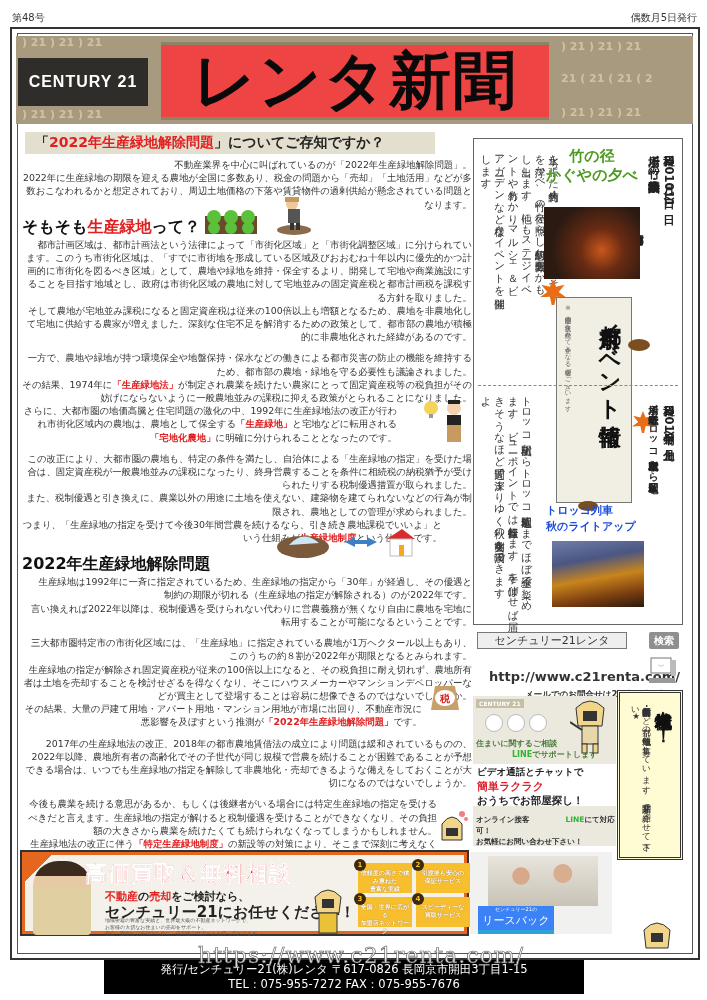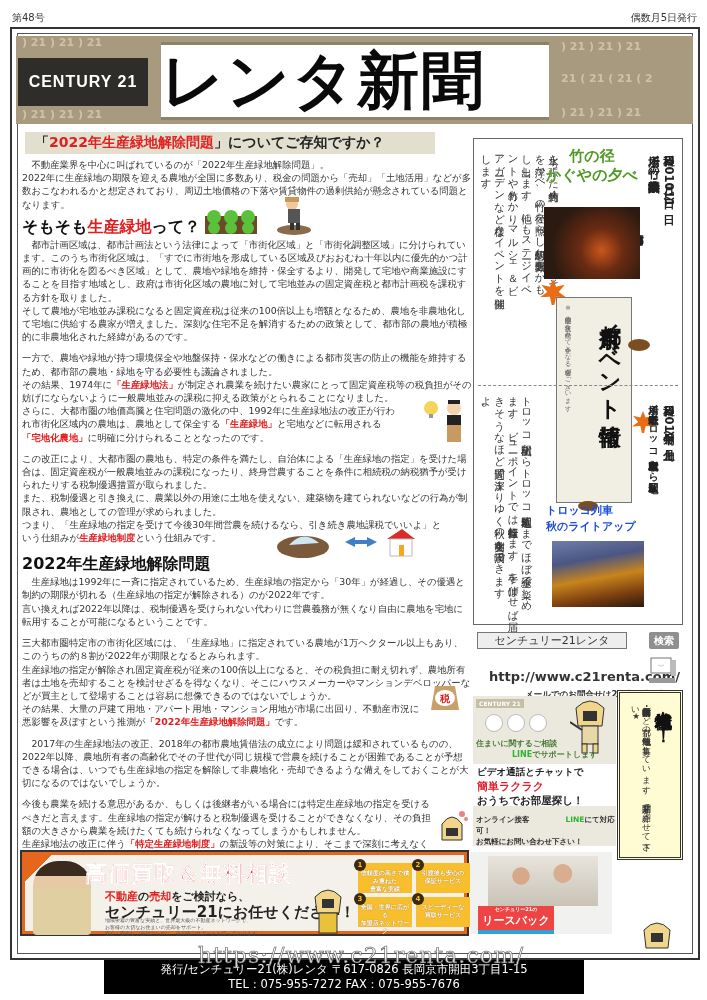--- a/index.html
+++ b/index.html
@@ -10,29 +10,29 @@
   .topline .issue { position: absolute; left: 2px; top: 3px; }
   .topline .freq { position: absolute; right: 0; top: 3px; }
 
   .frame { position: absolute; left: 10px; top: 27px; width: 690px; height: 933px; border: 2px solid #333; }
   .frame-inner { position: absolute; left: 5px; top: 4px; right: 5px; bottom: 4px; border: 1px solid #555; }
 
   .masthead { position: absolute; left: 16px; top: 36px; width: 677px; height: 88px; background: #a89a7e; overflow: hidden; }
   .masthead .pattern { position: absolute; inset: 0; }
   .masthead .pattern span { position: absolute; color: #d9cdb0; font-size: 11px; font-weight: bold; opacity: .8; }
   .c21-logo { position: absolute; left: 2px; top: 22px; width: 130px; height: 48px; background: #2f2d2a; color: #fff; font-family: "Liberation Sans", sans-serif; font-weight: bold; font-size: 16px; letter-spacing: 1px; display: flex; align-items: center; justify-content: center; }
-  .title-box { position: absolute; left: 145px; top: 6px; width: 388px; height: 78px; background: #ffffff; border-top: 3px solid #8c8466; border-bottom: 3px solid #8c8466; display: flex; align-items: center; justify-content: flex-start; }
+  .title-box { position: absolute; left: 145px; top: 6px; width: 388px; height: 78px; background: #ef4444; border-top: 3px solid #8c8466; border-bottom: 3px solid #8c8466; display: flex; align-items: center; justify-content: center; }
   .title-box .title { font-size: 62px; font-weight: bold; letter-spacing: 2px; color: #0a0a0a; line-height: 1; }
 
   
   .article { position: absolute; left: 22px; top: 132px; width: 450px; }
   .headline-bar { background: #e3dfcf; height: 22px; width: 410px; margin-left: 3px; display: flex; align-items: center; padding-left: 10px; font-weight: bold; font-size: 14px; }
   .red { color: #e02020; }
   .redb { color: #e02020; font-weight: bold; }
-  .p { font-size: 9.4px; line-height: 13.2px; color: #333; }
+  .p { font-size: 9.4px; line-height: 13.2px; color: #333; text-align: right; }
   .indent { text-indent: 1em; }
   .gap { height: 8px; }
   .h2 { font-size: 16px; font-weight: bold; margin-top: 6px; color: #111; }
 
   .ill { position: absolute; }
 
   
   .event-box { position: absolute; left: 473px; top: 138px; width: 210px; height: 487px; border: 1px solid #666; background: #fff; }
   .vt { writing-mode: vertical-rl; }
   .ev1-date { position: absolute; right: 6px; top: 8px; font-size: 11.5px; font-weight: bold; line-height: 15px; height: 240px; }
@@ -81,21 +81,21 @@
   .ad .man { position: absolute; left: 8px; top: 6px; width: 58px; height: 74px; background: linear-gradient(#3b2a1e 0 20%, #e7c9a5 20% 36%, #e0cfa0 36%); border-radius: 25px 25px 4px 4px; }
   .ad .big { position: absolute; left: 60px; top: 4px; font-size: 22px; font-weight: bold; color: #e0202a; letter-spacing: 1px; -webkit-text-stroke: .5px #fff; }
   .ad .sub1 { position: absolute; left: 80px; top: 34px; font-size: 11px; font-weight: bold; color: #222; }
   .ad .sub2 { position: absolute; left: 80px; top: 48px; font-size: 15px; font-weight: bold; color: #222; }
   .ad .fine { position: absolute; left: 80px; top: 62px; font-size: 5px; color: #555; line-height: 6.5px; }
   .ad .features { position: absolute; left: 333px; top: 8px; display: grid; grid-template-columns: 1fr 1fr; gap: 4px; }
   .ad .feat { width: 54px; height: 30px; background: #f7be2d; font-size: 6px; font-weight: bold; color: #fff; text-align: center; padding-top: 6px; line-height: 8px; text-shadow: 0 0 1px #8a5a00; position: relative; }
   .ad .feat .num { position: absolute; left: -4px; top: -4px; width: 12px; height: 12px; border-radius: 50%; background: #3a2a10; color: #f7be2d; font-size: 7px; line-height: 12px; text-shadow: none; }
   .lease { position: absolute; left: 470px; top: 852px; width: 142px; height: 82px; background: #f1f1ef; }
   .lease .people { position: absolute; left: 18px; top: 4px; width: 110px; height: 50px; background: radial-gradient(circle at 30% 40%, #d7a98a 0 10%, transparent 11%), radial-gradient(circle at 68% 35%, #d9ae8f 0 11%, transparent 12%), linear-gradient(#e8e4dc, #c9c3b6); }
-  .lease .badge { position: absolute; left: 8px; top: 54px; width: 76px; height: 26px; background: #ef4444; color: #fff; font-weight: bold; font-size: 11px; text-align: center; line-height: 15px; }
+  .lease .badge { position: absolute; left: 8px; top: 54px; width: 76px; height: 26px; background: #3b82f6; color: #fff; font-weight: normal; font-size: 11px; text-align: center; line-height: 15px; }
   .lease .badge small { display: block; font-size: 5px; line-height: 7px; }
   .lease .strip { position: absolute; left: 8px; top: 78px; width: 76px; height: 4px; background: #2da3d8; }
 
   .footer { position: absolute; left: 104px; top: 960px; width: 480px; height: 34px; background: #000; color: #fff; text-align: center; font-size: 11.5px; line-height: 15px; padding-top: 2px; }
   .watermark { position: absolute; left: 198px; top: 943px; font-family: "DejaVu Serif", serif; font-size: 22px; color: rgba(255,255,255,.85); -webkit-text-stroke: .6px #555; letter-spacing: 1px; }
 </style>
 </head>
 <body>
 
 <div class="topline">

